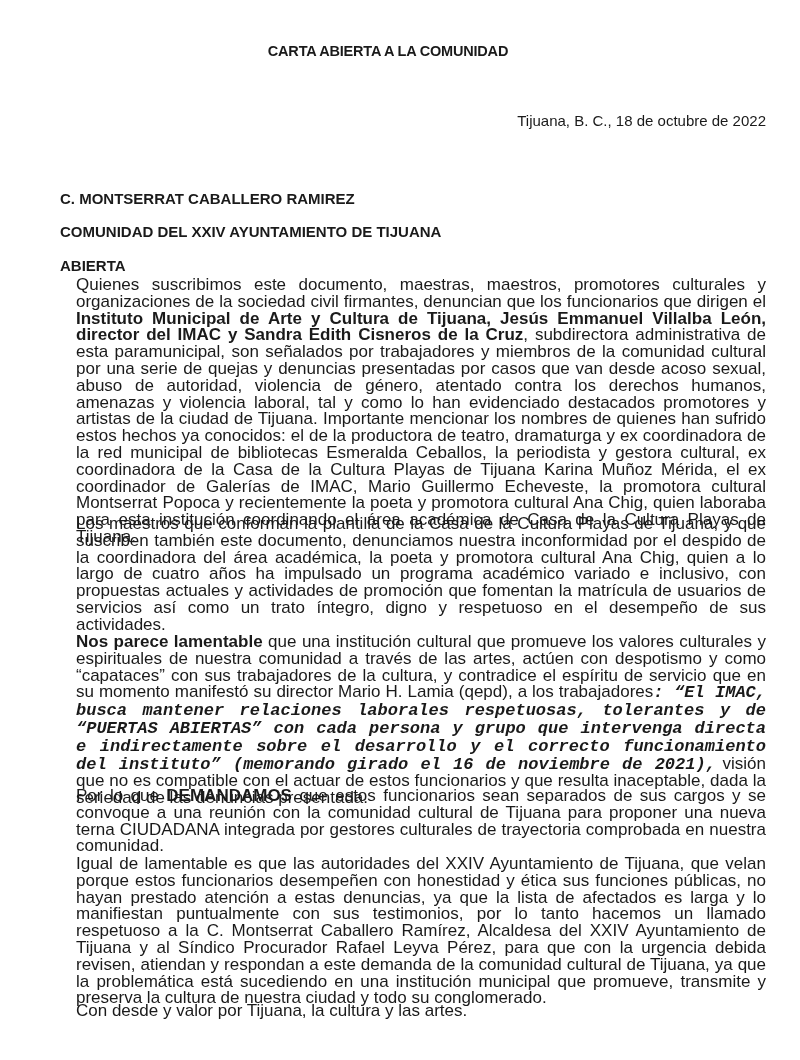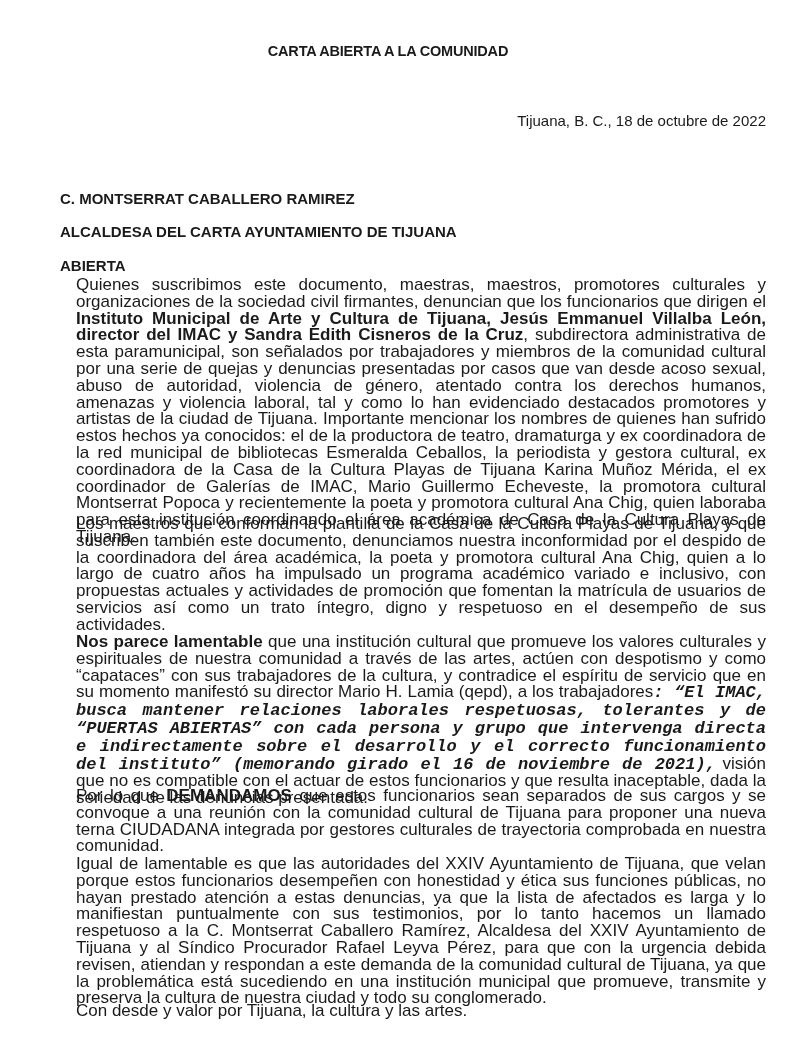--- a/index.html
+++ b/index.html
@@ -24,21 +24,21 @@
   .bi { font-weight: bold; font-style: italic; font-family: Liberation Mono, monospace; }
 </style>
 </head>
 <body>
 
 <div>
   <div class="title">CARTA ABIERTA A LA COMUNIDAD</div>
   <div class="date">Tijuana, B. C., 18 de octubre de 2022</div>
 
   <div class="addr a1">C. MONTSERRAT CABALLERO RAMIREZ</div>
-  <div class="addr a2">ALCALDESA DEL CARTA AYUNTAMIENTO DE TIJUANA</div>
+  <div class="addr a2">COMUNIDAD DEL XXIV AYUNTAMIENTO DE TIJUANA</div>
   <div class="addr a3">ABIERTA</div>
 
   <p class="p p1"><span> Quienes suscribimos este documento, maestras, maestros, promotores culturales y organizaciones de la sociedad civil firmantes, denuncian que los funcionarios que dirigen el </span><b>Instituto Municipal de Arte y Cultura de Tijuana, Jesús Emmanuel Villalba León, director del IMAC y Sandra Edith Cisneros de la Cruz</b><span>, subdirectora administrativa de esta paramunicipal, son señalados por trabajadores y miembros de la comunidad cultural por una serie de quejas y denuncias presentadas por casos que van desde acoso sexual, abuso de autoridad, violencia de género, atentado contra los derechos humanos, amenazas y violencia laboral, tal y como lo han evidenciado destacados promotores y artistas de la ciudad de Tijuana. Importante mencionar los nombres de  quienes han sufrido estos hechos ya conocidos: el de la productora de teatro, dramaturga y ex coordinadora de la red municipal de bibliotecas Esmeralda Ceballos, la periodista y gestora cultural, ex coordinadora de la Casa de la Cultura Playas de Tijuana Karina Muñoz Mérida, el ex coordinador de Galerías de IMAC, Mario Guillermo Echeveste, la promotora cultural Montserrat Popoca y recientemente la poeta y promotora cultural Ana Chig, quien laboraba para esta institución coordinando el área académica de Casa de la Cultura Playas de Tijuana.</span></p>
 
   <p class="p p2"><span> Los maestros que conforman la plantilla de la Casa de la Cultura Playas de Tijuana, y que suscriben también este documento, denunciamos nuestra inconformidad por el despido de la coordinadora del área académica, la poeta y promotora cultural Ana Chig, quien  a lo largo de cuatro años ha impulsado un programa académico variado e inclusivo, con propuestas actuales y actividades de promoción que fomentan la matrícula de usuarios de servicios  así como un trato íntegro, digno y respetuoso en el desempeño de sus actividades.</span></p>
 
   <p class="p p3"><b>Nos parece lamentable</b><span> que una institución cultural que promueve los valores culturales y espirituales de nuestra comunidad a través de las artes, actúen con despotismo y como “capataces” con sus trabajadores de la cultura, y contradice el espíritu de servicio que en su momento manifestó su director Mario H. Lamia (qepd), a los trabajadores</span><span class="bi">: “El IMAC, busca mantener relaciones laborales respetuosas, tolerantes y de “PUERTAS ABIERTAS” con cada persona y grupo que intervenga directa e indirectamente sobre el desarrollo y el correcto funcionamiento del instituto” (memorando girado el 16 de noviembre de 2021),</span><span> visión que no es compatible con el actuar de estos funcionarios y que resulta inaceptable, dada la seriedad de las denuncias presentada.</span></p>
 
   <p class="p p4"><span> Por lo que </span><b>DEMANDAMOS</b><span> que estos funcionarios sean separados de sus cargos y se convoque a una reunión con la comunidad cultural de Tijuana para proponer una nueva terna CIUDADANA integrada por gestores culturales de trayectoria comprobada en nuestra comunidad.</span></p>
 

